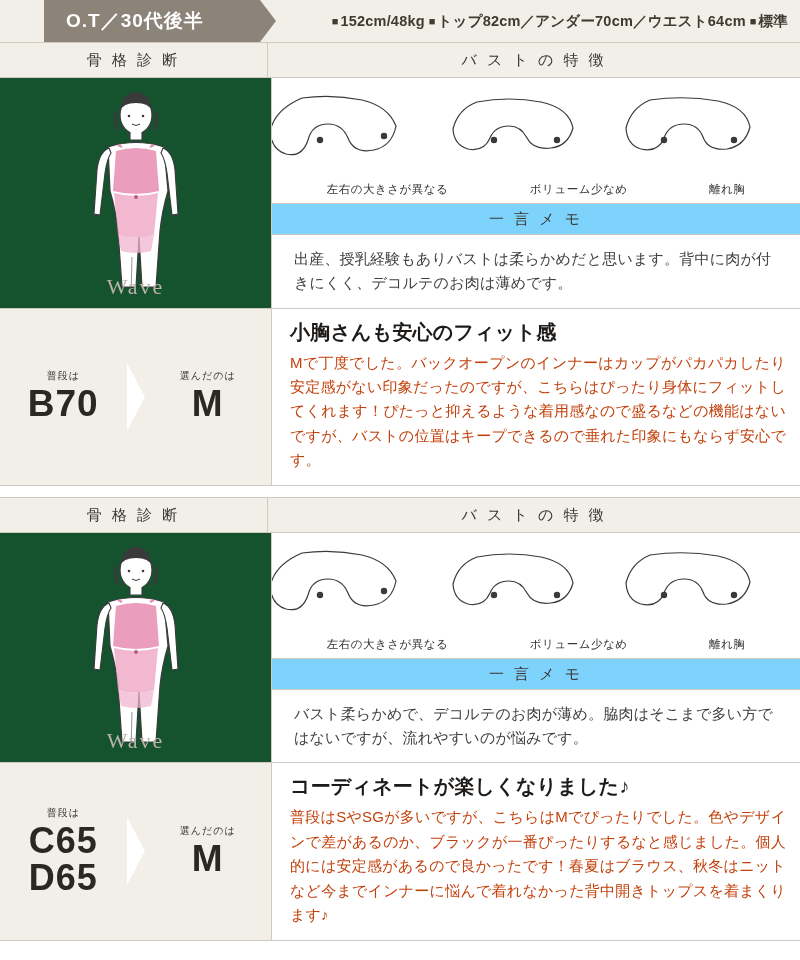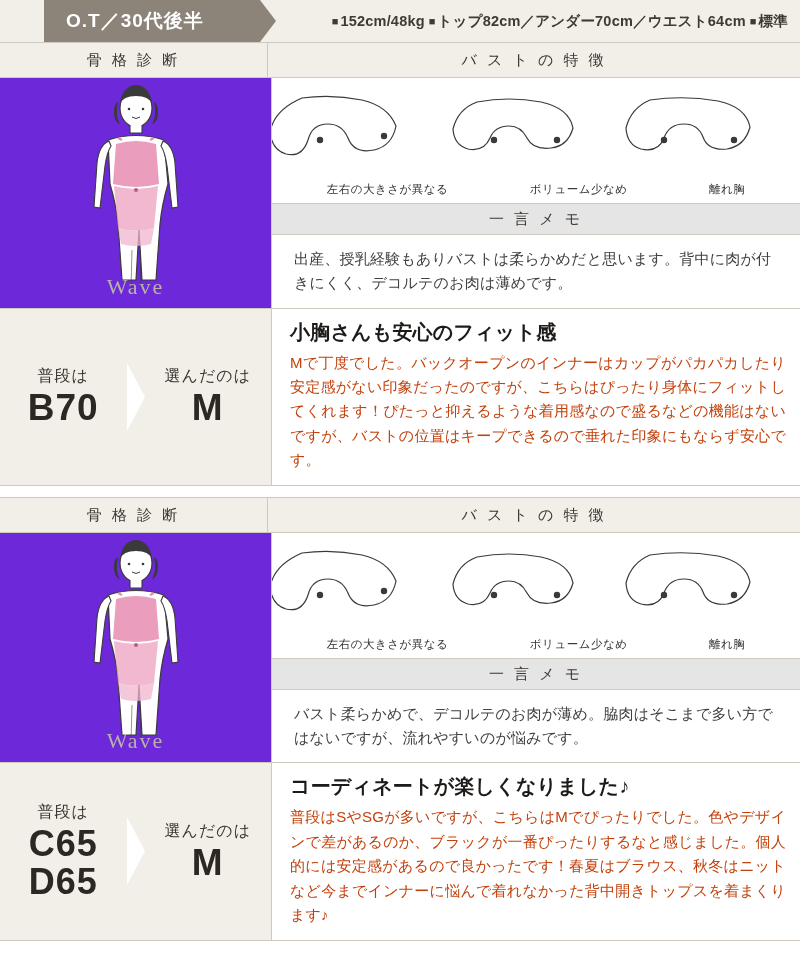--- a/index.html
+++ b/index.html
@@ -70,23 +70,23 @@
   }
   .col-head.left { width: 268px; border-right: 1px solid #cfc9c0; }
   .col-head.right { flex: 1; }
 
   
   .body-row { display: flex; border-bottom: 1px solid #cfc9c0; }
   .figure-cell {
     width: 272px;
     border-right: 1px solid #cfc9c0;
     position: relative;
-    background: #6d28d9;
-    display: flex;
-    align-items: flex-start;
+    background: #14532d;
+    display: flex;
+    align-items: center;
     justify-content: center;
     padding-bottom: 0;
   }
   .figure-label {
     position: absolute;
     bottom: 8px;
     left: 0; right: 0;
     text-align: center;
     font-family: "Liberation Serif", serif;
     font-size: 22px;
@@ -97,21 +97,21 @@
   .bust-img-wrap { padding: 10px 0 2px; }
   .bust-captions {
     display: flex;
     justify-content: space-around;
     font-size: 11.5px;
     color: #333;
     padding: 0 14px 6px;
     letter-spacing: 0.5px;
   }
   .memo-head {
-    background: #e5e5e5;
+    background: #7dd3fc;
     border-top: 1px solid #cfc9c0;
     border-bottom: 1px solid #cfc9c0;
     text-align: center;
     font-size: 15px;
     letter-spacing: 3px;
     padding: 6px 0 5px;
     color: #3b3630;
   }
   .memo-text {
     padding: 12px 16px 12px 22px;
@@ -132,21 +132,21 @@
     position: relative;
   }
   .size-col {
     flex: 1;
     display: flex;
     flex-direction: column;
     align-items: center;
     justify-content: center;
     padding: 10px 0;
   }
-  .size-col .lbl { font-size: 16px; letter-spacing: 1px; color: #3b3630; margin-bottom: 2px; }
+  .size-col .lbl { font-size: 10px; letter-spacing: 1px; color: #3b3630; margin-bottom: 2px; }
   .size-col .val {
     font-size: 37px;
     font-weight: bold;
     line-height: 1.05;
     color: #2b2723;
     letter-spacing: 1px;
   }
   .size-col .val.small { font-size: 36px; }
   .size-divider {
     width: 0; height: 0;

